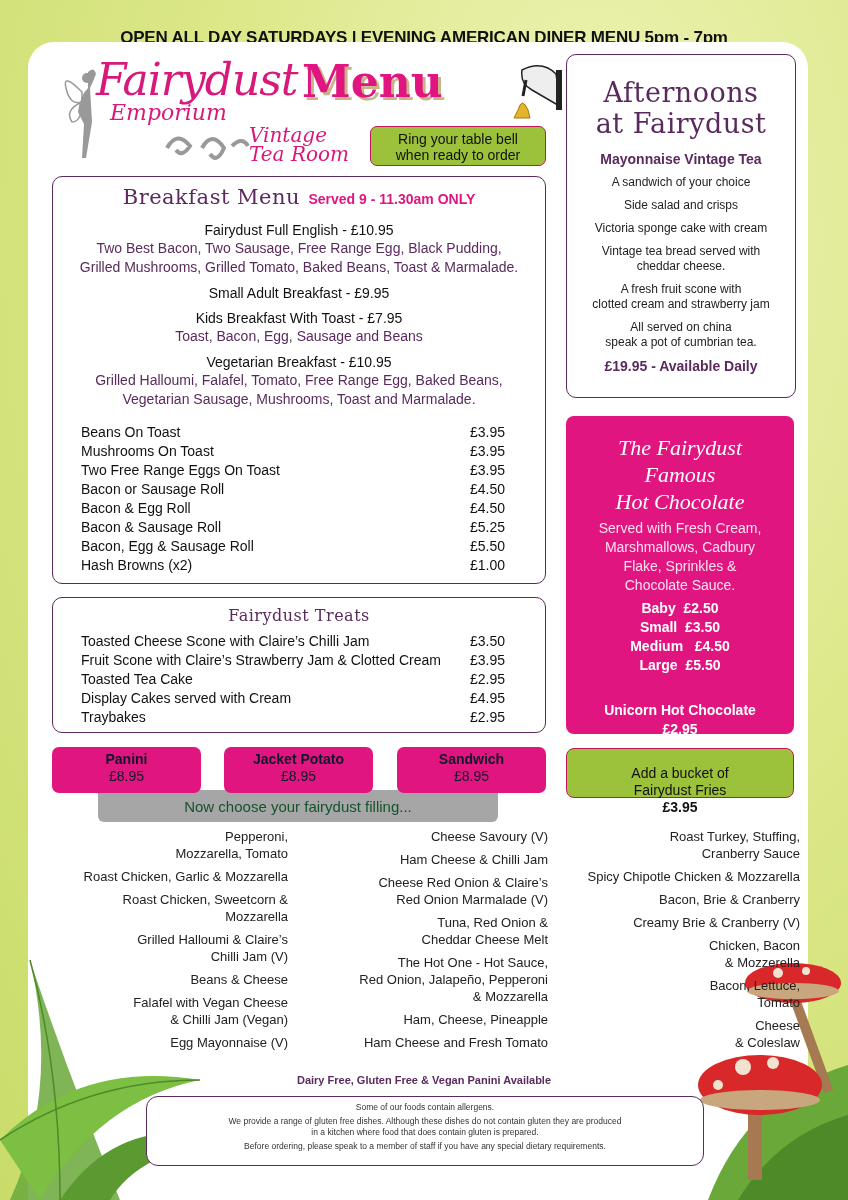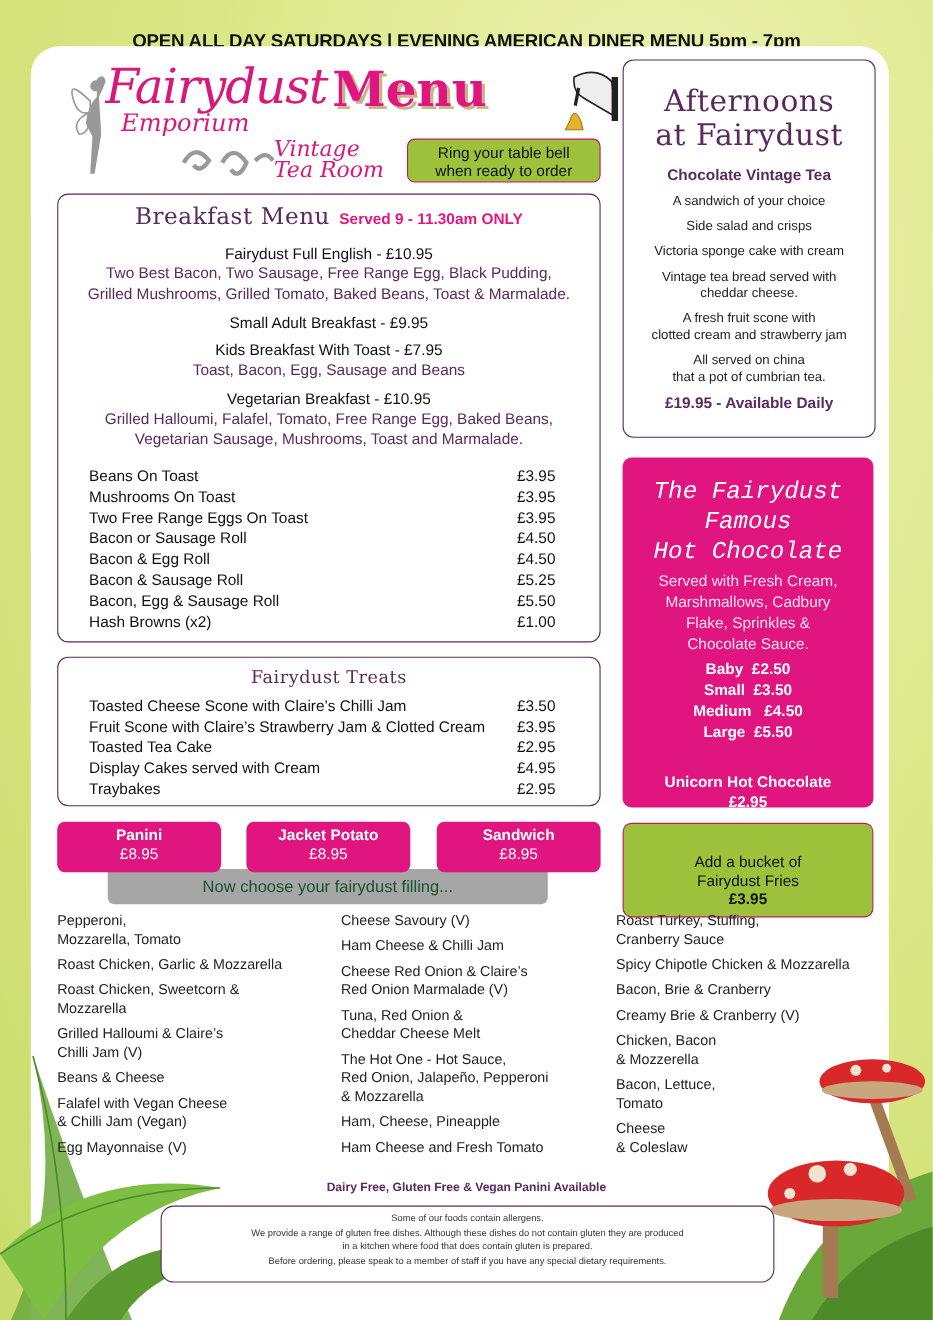--- a/index.html
+++ b/index.html
@@ -61,40 +61,40 @@
   .item-head { font-size: 14px; color: #111; text-align: center; }
   .item-desc { font-size: 14px; color: #5a2a5e; text-align: center; line-height: 19px; }
   .price-list { position: absolute; left: 28px; right: 40px; }
   .price-row { display: flex; justify-content: space-between; font-size: 14px; line-height: 19px; color: #111; }
   .price-row .p { width: 44px; text-align: right; }
   .tea-line { font-size: 12px; color: #222; text-align: center; line-height: 15px; }
   .pink-box {
     position: absolute; left: 566px; top: 416px; width: 228px; height: 318px;
     background: #e0157f; border-radius: 8px; color: #fff; text-align: center;
   }
-  .pink-title { font-family: Liberation Mono, monospace; font-size: 22px; line-height: 27px; font-style: italic; margin-top: 18px; }
+  .pink-title { font-family: Liberation Serif, serif; font-size: 22px; line-height: 27px; font-style: italic; margin-top: 18px; }
   .pink-desc { font-size: 14px; line-height: 19px; margin-top: 4px; color: #ffe0ef; }
   .pink-sizes { font-size: 14px; font-weight: bold; line-height: 19px; margin-top: 4px; }
   .pink-unicorn { font-size: 14px; font-weight: bold; line-height: 19px; margin-top: 26px; text-align: center; }
   .tab {
     position: absolute; top: 747px; width: 149px; height: 46px; background: #e0157f;
-    border-radius: 7px; color: #ffffff; text-align: center; font-size: 14px; line-height: 17px; padding-top: 4px;
+    border-radius: 7px; color: #0f172a; text-align: center; font-size: 14px; line-height: 17px; padding-top: 4px;
   }
   .tab b { display: block; }
   .filling-bar {
     position: absolute; left: 98px; top: 790px; width: 400px; height: 32px;
     background: #a6a6a6; border-radius: 0 0 6px 6px; color: #14532d; font-size: 15px;
     text-align: center; line-height: 34px;
   }
   .fries {
-    position: absolute; left: 566px; top: 748px; width: 228px; height: 86px;
+    position: absolute; left: 566px; top: 748px; width: 228px; height: 50px;
     background: #9cc13a; border: 1.5px solid #c2185b; border-radius: 8px;
-    text-align: center; font-size: 14px; line-height: 17px; color: #111; padding-top: 26px;
-  }
-  .fill-col { position: absolute; top: 828px; text-align: left; font-size: 13px; color: #222; line-height: 17px; }
+    text-align: center; font-size: 14px; line-height: 17px; color: #111; padding-top: 16px;
+  }
+  .fill-col { position: absolute; top: 828px; text-align: right; font-size: 13px; color: #222; line-height: 17px; }
   .fill-col .f { margin-bottom: 6px; }
   .dairy {
     position: absolute; left: 0; width: 848px; top: 1074px; text-align: center;
     font-size: 11px; font-weight: bold; color: #5a2a5e;
   }
   .allergen {
     position: absolute; left: 146px; top: 1096px; width: 558px; height: 70px;
     border: 1.5px solid #5a2a5e; border-radius: 12px; background: #fff;
     text-align: center; font-size: 8.5px; color: #333; line-height: 11px; padding-top: 5px;
   }
@@ -238,42 +238,42 @@
         <span class="p">£2.95</span>
       </div>
   </div>
 </div>
 
 <div class="box" style="left:566px;top:54px;width:230px;height:344px;">
   <div class="center script-title" style="font-size:27px;line-height:31px;margin-top:22px;">
     <div>Afternoons</div>
     <div>at Fairydust</div>
   </div>
-  <div class="center" style="font-weight:bold;color:#5a2a5e;font-size:14px;margin-top:12px;">Chocolate Vintage Tea</div>
+  <div class="center" style="font-weight:bold;color:#5a2a5e;font-size:14px;margin-top:12px;">Mayonnaise Vintage Tea</div>
   <div style="margin-top:8px;">
     <div class="tea-line" style="margin-bottom:8px">
         <div>A sandwich of your choice</div>
       </div>
     <div class="tea-line" style="margin-bottom:8px">
         <div>Side salad and crisps</div>
       </div>
     <div class="tea-line" style="margin-bottom:8px">
         <div>Victoria sponge cake with cream</div>
       </div>
     <div class="tea-line" style="margin-bottom:8px">
         <div>Vintage tea bread served with</div>
         <div>cheddar cheese.</div>
       </div>
     <div class="tea-line" style="margin-bottom:8px">
         <div>A fresh fruit scone with</div>
         <div>clotted cream and strawberry jam</div>
       </div>
     <div class="tea-line" style="margin-bottom:8px">
         <div>All served on china</div>
-        <div>that a pot of cumbrian tea.</div>
+        <div>speak a pot of cumbrian tea.</div>
       </div>
   </div>
   <div class="center" style="font-weight:bold;color:#5a2a5e;font-size:14px;margin-top:6px;">£19.95 - Available Daily</div>
 </div>
 
 <div class="pink-box">
   <div class="pink-title">
     <div>The Fairydust</div>
     <div>Famous</div>
     <div>Hot Chocolate</div>

